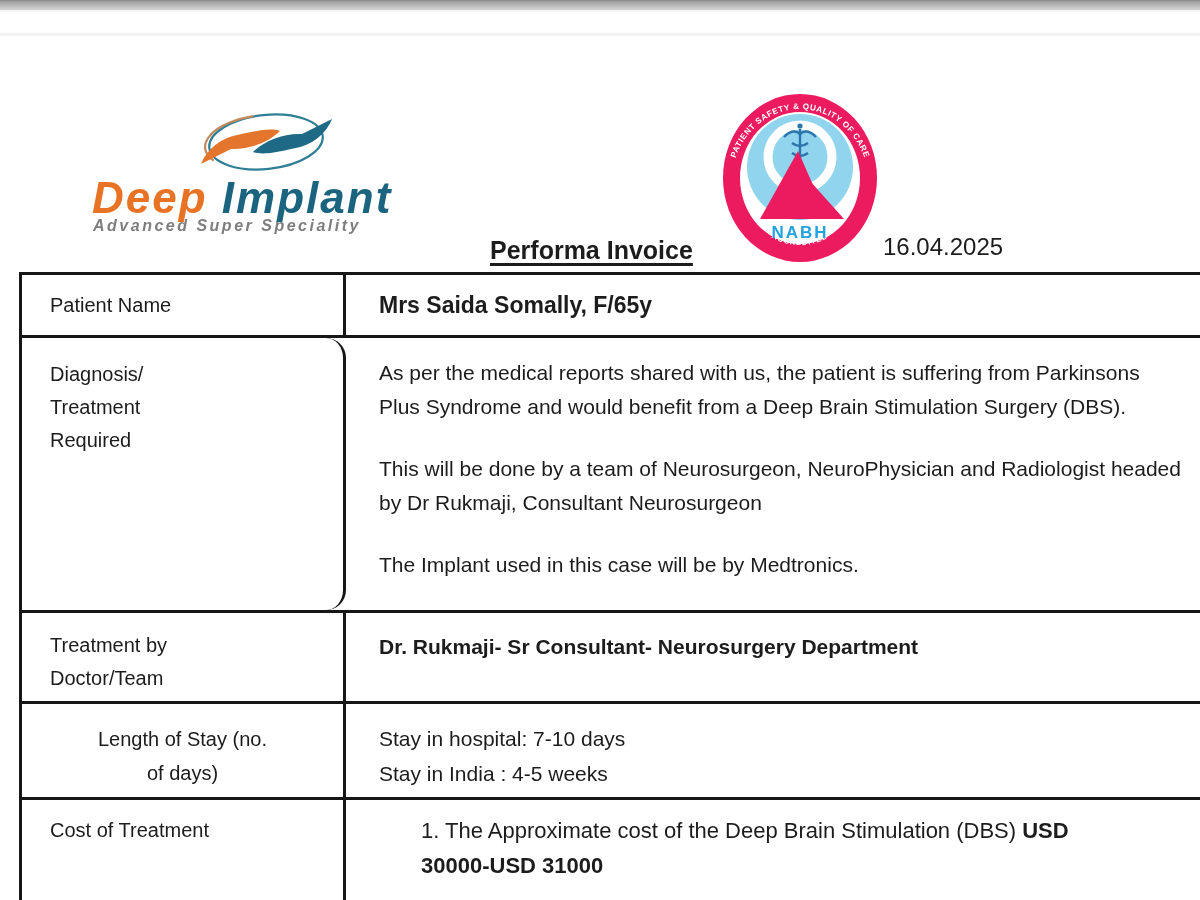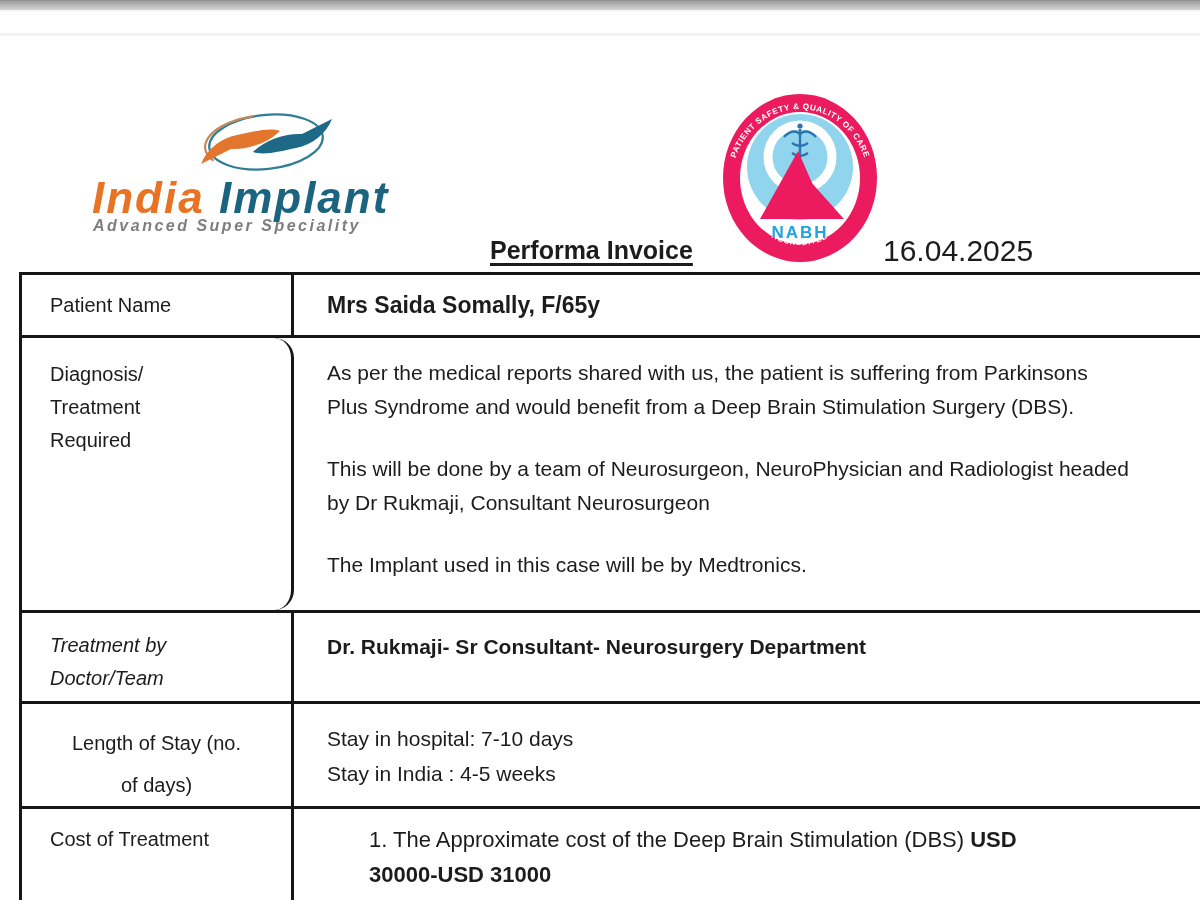--- a/index.html
+++ b/index.html
@@ -44,73 +44,73 @@
 
   
   .doc-title {
     position: absolute; left: 490px; top: 237px;
     font-size: 25px; font-weight: bold; line-height: 1.1;
     text-decoration: underline; text-decoration-thickness: 2.5px; text-underline-offset: 4px;
     white-space: pre;
   }
   .doc-date {
     position: absolute; left: 883px; top: 234px;
-    font-size: 30px; line-height: 1.1; white-space: pre;
+    font-size: 24px; line-height: 1.1; white-space: pre;
   }
 
   
   .tbl {
     position: absolute; left: 19px; top: 272px; width: 1245px;
     border-top: 3px solid #161616; border-left: 3px solid #161616;
   }
   .trow { display: flex; border-bottom: 3px solid #161616; }
   .trow.last { border-bottom: none; }
   .cl {
-    width: 272px; flex: none; border-right: 3px solid #161616;
+    width: 324px; flex: none; border-right: 3px solid #161616;
     font-size: 20px; line-height: 33px; white-space: pre-line;
     padding-left: 28px;
   }
   .cv { flex: 1 1 auto; padding-left: 33px; overflow: visible; }
 
   .r1 { min-height: 63px; }
   .r1 .cl { display: flex; align-items: center; }
   .r1 .cv { display: flex; align-items: center; font-size: 23px; font-weight: bold; white-space: pre; }
 
   .r2 { min-height: 256px; }
   .r2 .cl { padding-top: 20px; border-radius: 20px; }
   .r2 .cv { padding-top: 18px; }
   .r2 .para { font-size: 21px; line-height: 34px; white-space: pre; margin-bottom: 28px; }
 
   .r3 { min-height: 91px; }
-  .r3 .cl { padding-top: 16px; font-style: italic; }
+  .r3 .cl { padding-top: 16px; }
   .r3 .cv { padding-top: 17px; font-size: 21px; font-weight: bold; white-space: pre; line-height: 33px; }
 
   .r4 { min-height: 96px; }
-  .r4 .cl { padding-top: 18px; padding-left: 0; text-align: center; line-height: 42px; }
+  .r4 .cl { padding-top: 18px; padding-left: 0; text-align: center; line-height: 34px; }
   .r4 .cv { padding-top: 17px; font-size: 21px; line-height: 35px; white-space: pre; }
 
   .r5 { min-height: 135px; }
   .r5 .cl { padding-top: 14px; }
   .r5 .cv { padding-top: 13px; padding-left: 75px; font-size: 22px; line-height: 35px; }
   .r5 .cv span { white-space: pre; }
   .r5 .seg-bold { font-weight: bold; }
 </style>
 </head>
 <body>
 
 <div class="topbar"></div>
 <div class="pageshadow"></div>
 
 <svg class="park-mark" viewBox="0 0 140 75">
   <ellipse cx="68" cy="39" rx="57" ry="27" fill="none" stroke="#2e7e95" stroke-width="2.2" transform="rotate(-6 68 39)"></ellipse>
   <path d="M 14 52 A 57 27 0 0 1 58 12" fill="none" stroke="#c28a5e" stroke-width="2.2" transform="rotate(-6 68 39)"></path>
   <path d="M 55 49 C 66 38 86 30 104 31 L 134 16 C 128 31 114 42 98 45 C 84 48 65 53 55 49 Z" fill="#1d6986"></path>
   <path d="M 82 28 C 71 39 51 47 33 46 L 3 61 C 9 46 23 35 39 32 C 53 29 72 24 82 28 Z" fill="#e4752c"></path>
 </svg>
-<div class="park-name"><span class="p1">India </span><span class="p2">Implant</span></div>
+<div class="park-name"><span class="p1">Deep </span><span class="p2">Implant</span></div>
 <div class="park-tagline">Advanced Super Speciality</div>
 
 <svg class="nabh-logo" viewBox="0 0 156 170">
   <defs>
     <path id="nabhArcTop" d="M 9 92 A 69 76 0 0 1 147 92"></path>
     <path id="nabhArcBottom" d="M 16 98 A 64 72 0 0 0 140 98"></path>
   </defs>
   <ellipse cx="78" cy="85" rx="77" ry="84" fill="#ec1a5e"></ellipse>
   <ellipse cx="78" cy="85" rx="60" ry="66" fill="#ffffff"></ellipse>
   <text font-size="8.2" font-weight="bold" fill="#ffffff" letter-spacing="0.6">

